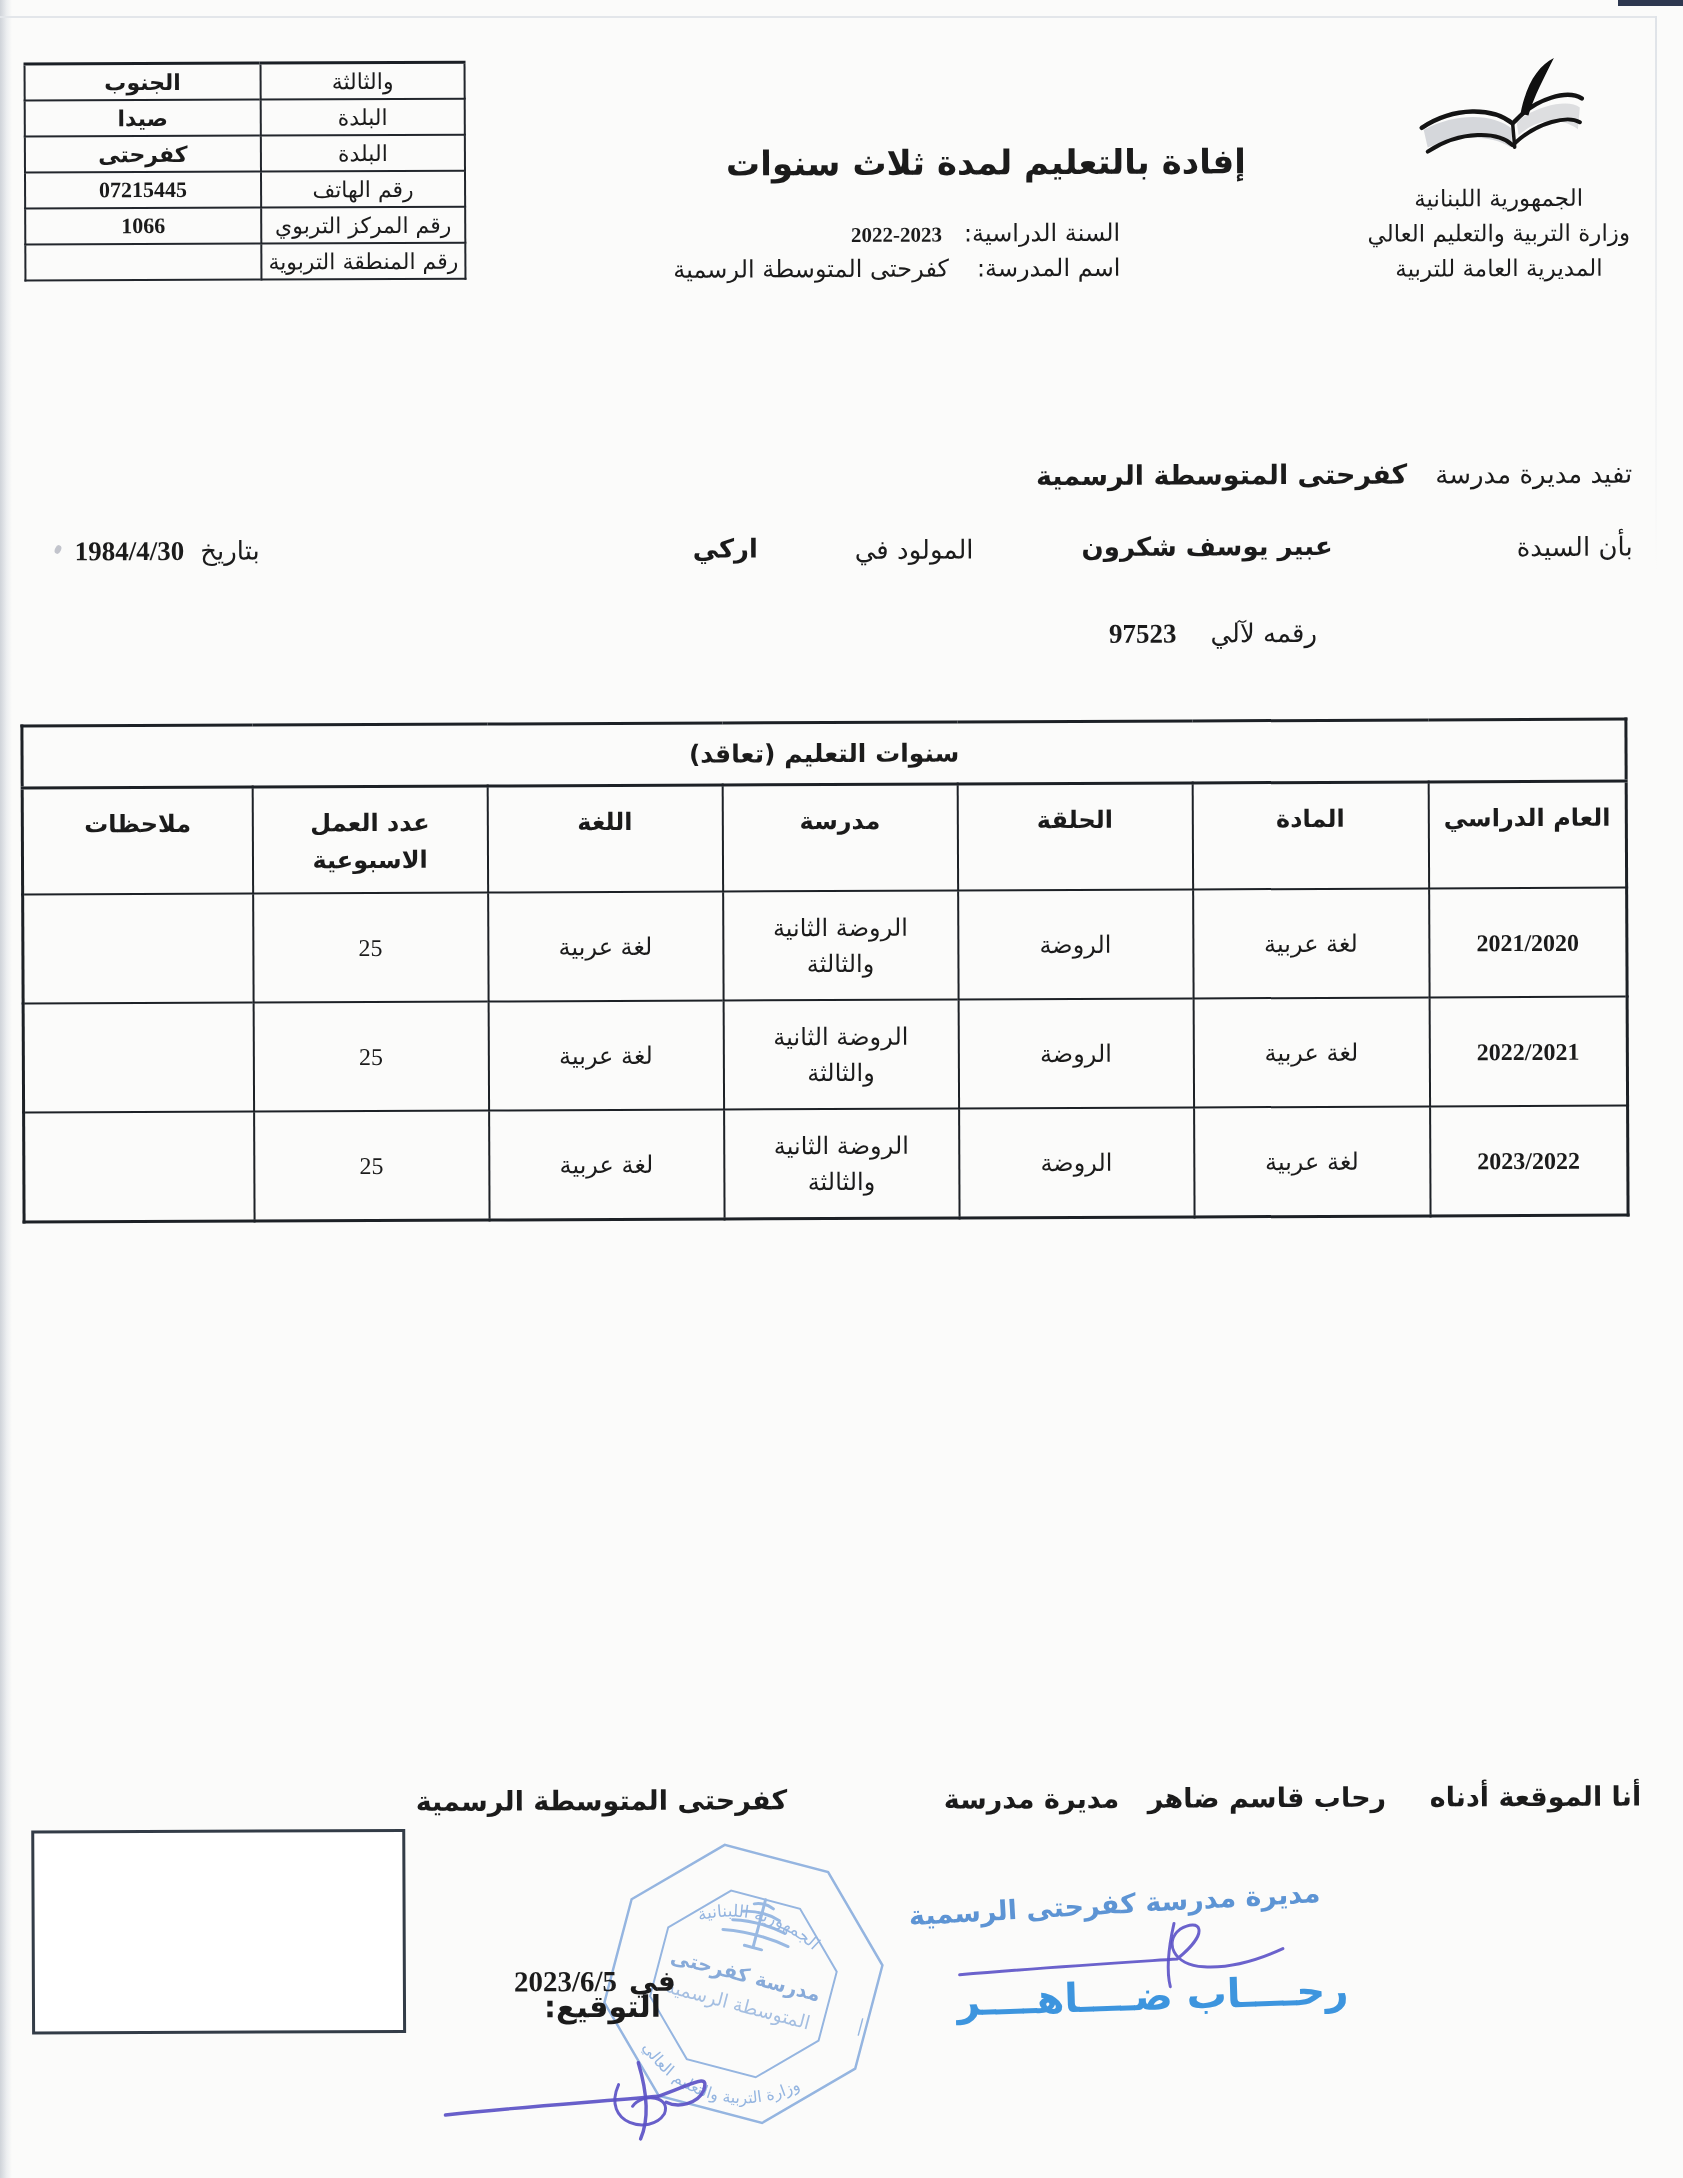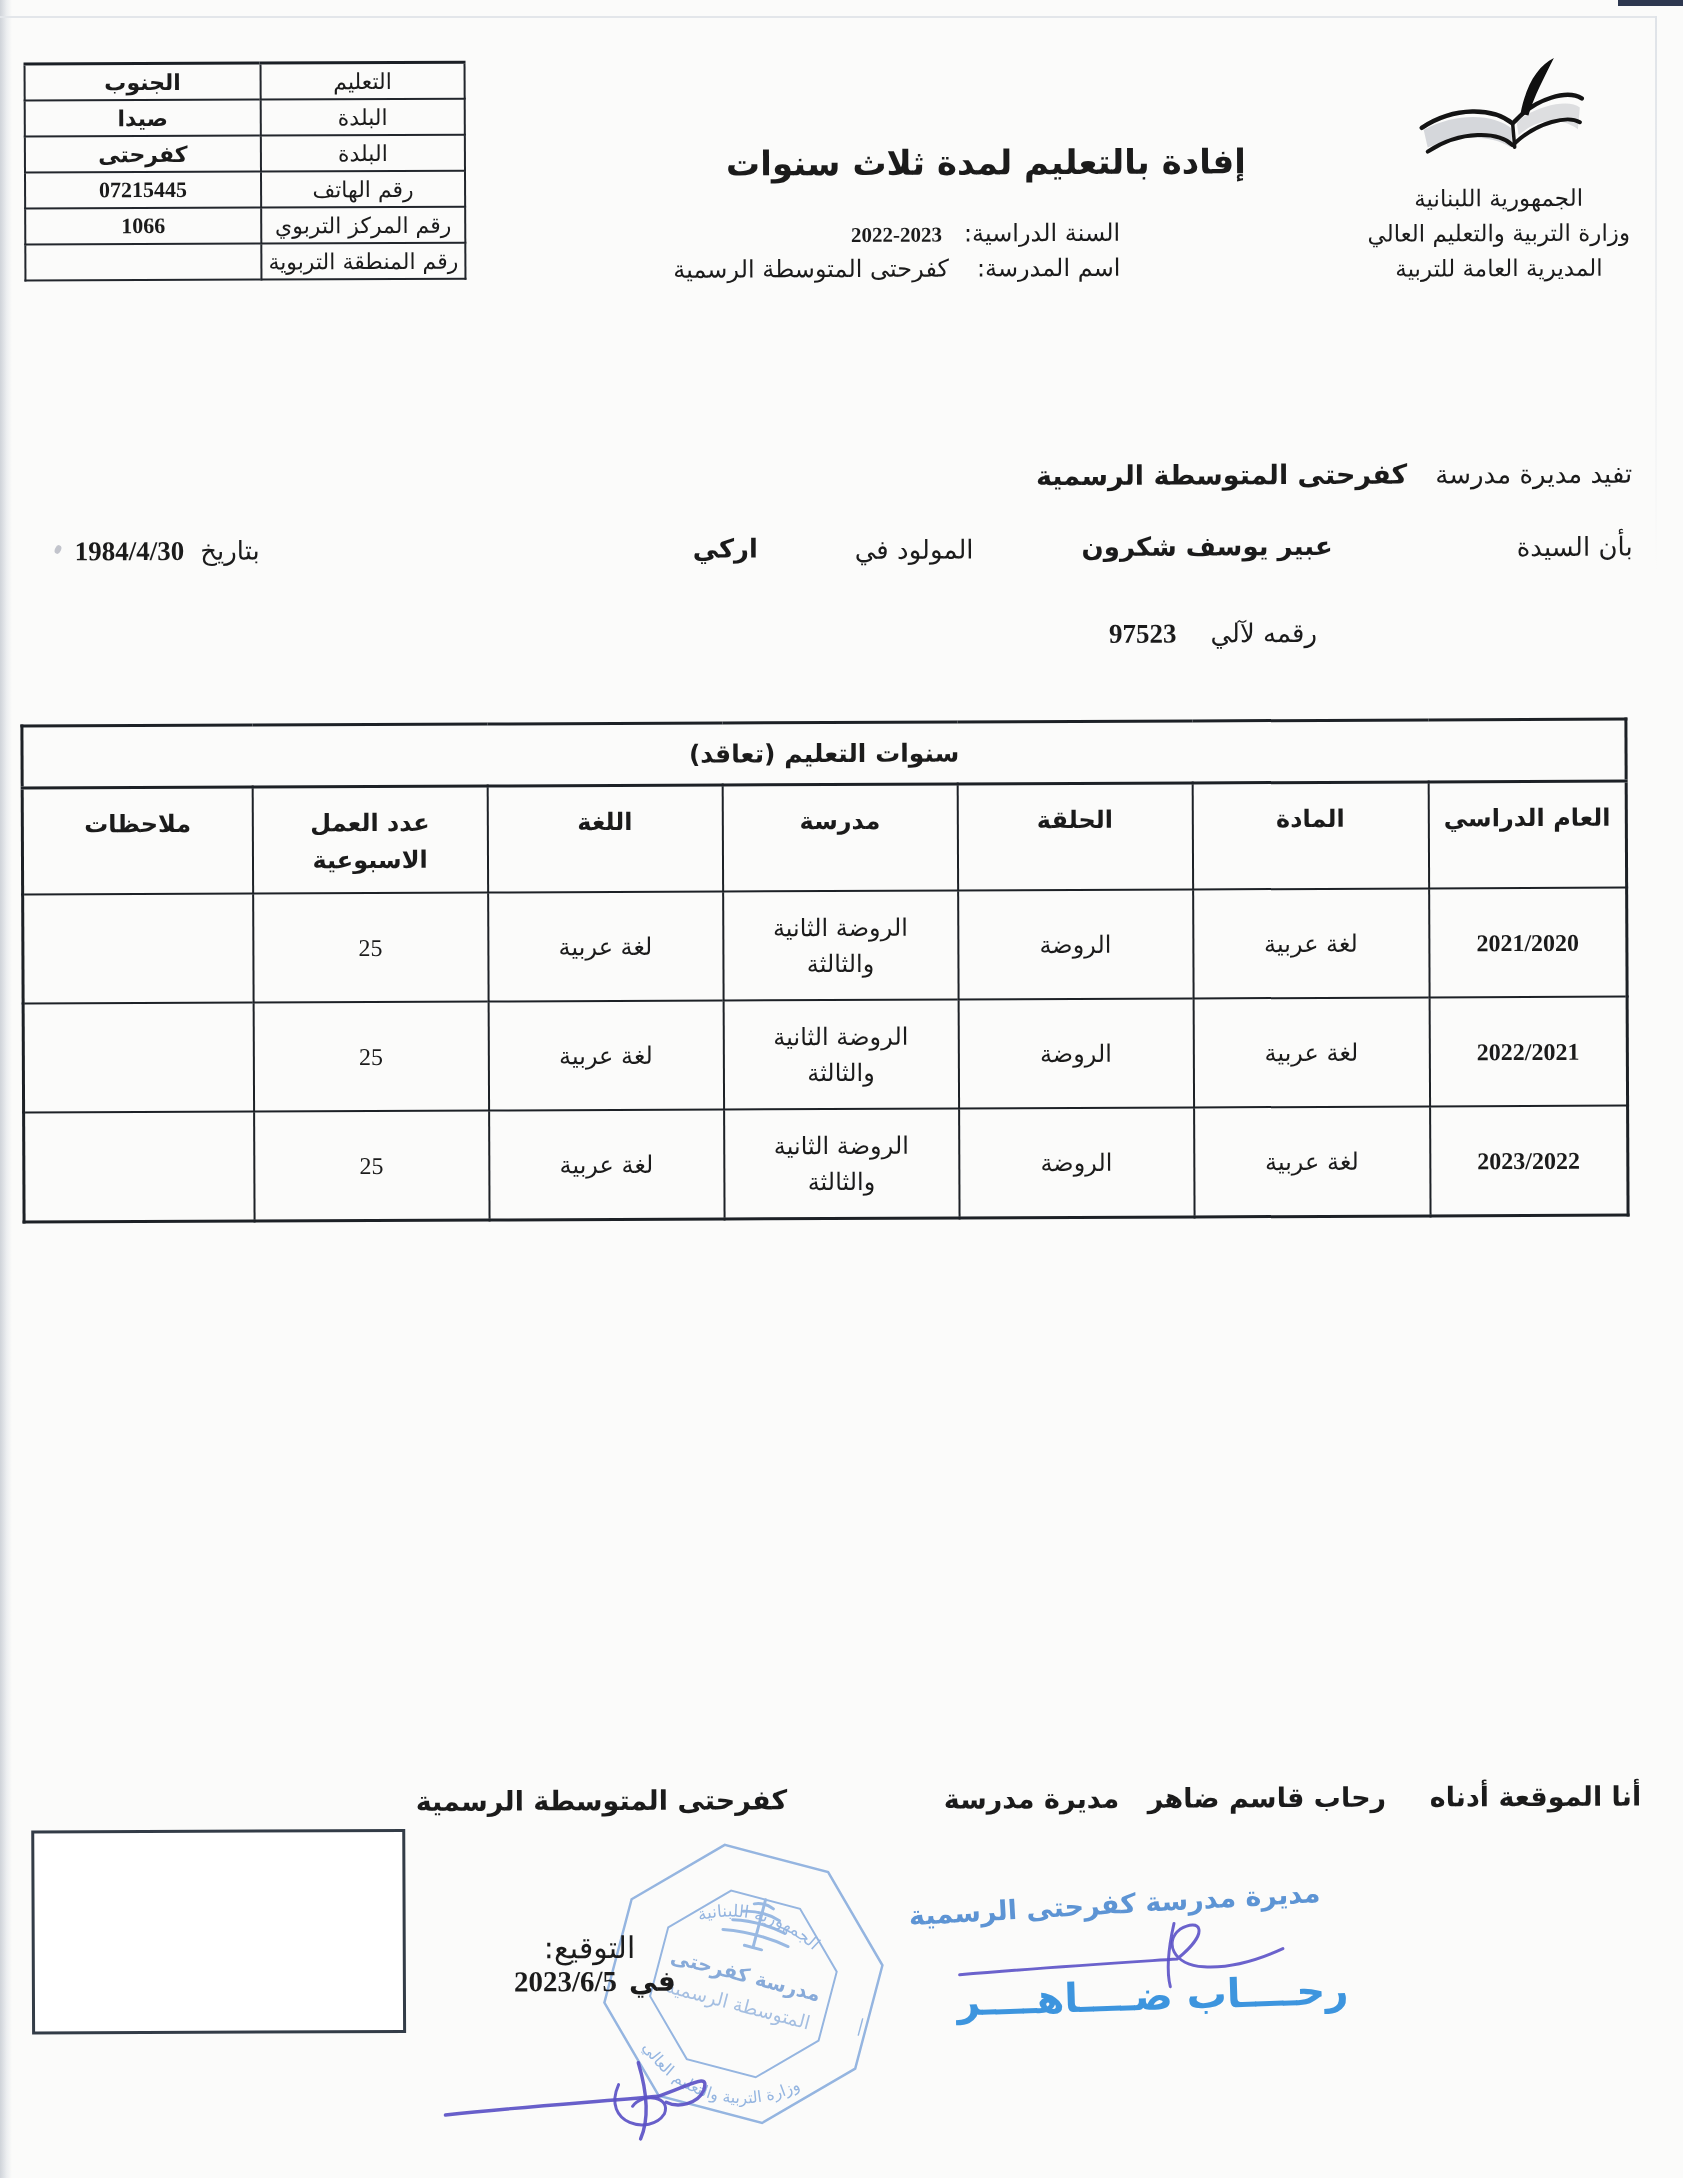--- a/index.html
+++ b/index.html
@@ -46,21 +46,21 @@
   
   .foot{top:1784px;font-size:27px;font-weight:bold;white-space:nowrap;}
   #stamp-wrap{left:591px;top:1835px;width:297px;height:297px;transform:rotate(15deg);opacity:.9;}
   #empty-box{left:28px;top:1827px;width:368px;height:198px;border:3px solid #333c47;background:#fff;}
   #hand-title{left:931px;top:1889px;width:386px;text-align:center;font-size:27px;font-weight:600;
     color:#5d94d4;transform:rotate(-3deg);white-space:nowrap;}
   #hand-name{left:953px;top:1974px;font-size:40px;font-weight:bold;color:#3d95de;
     transform:rotate(-1.5deg);letter-spacing:2px;white-space:nowrap;}
   #date-line{left:510px;top:1964px;font-size:28px;font-weight:bold;}
   #date-line .num{font-size:29px;}
-  #sig-label{left:540px;top:1929px;font-size:30px;font-weight:normal;text-align:center;}
+  #sig-label{left:540px;top:1988px;font-size:30px;font-weight:bold;text-align:center;}
 </style>
 </head>
 <body>
 
 <div id="edge-left"></div>
 <div id="edge-topline"></div>
 <div id="edge-rightline"></div>
 <div id="corner-mark"></div>
 <div id="pen-dot"></div>
 
@@ -90,21 +90,21 @@
     <span class="num val">2022-2023</span>
   </div>
   <div class="abs pair hdr-pair" dir="rtl" style="top:255px;gap:28px">
     <span>اسم المدرسة:</span>
     <span>كفرحتى المتوسطة الرسمية</span>
   </div>
 
   <table class="abs" id="info-table" dir="rtl">
     <tbody>
         <tr>
-      <td class="lbl">التعليم</td>
+      <td class="lbl">والثالثة</td>
       <td class="val">الجنوب</td>
         </tr>
     <tr>
       <td class="lbl">البلدة</td>
       <td class="val">صيدا</td>
         </tr>
     <tr>
       <td class="lbl">البلدة</td>
       <td class="val">كفرحتى</td>
         </tr>

